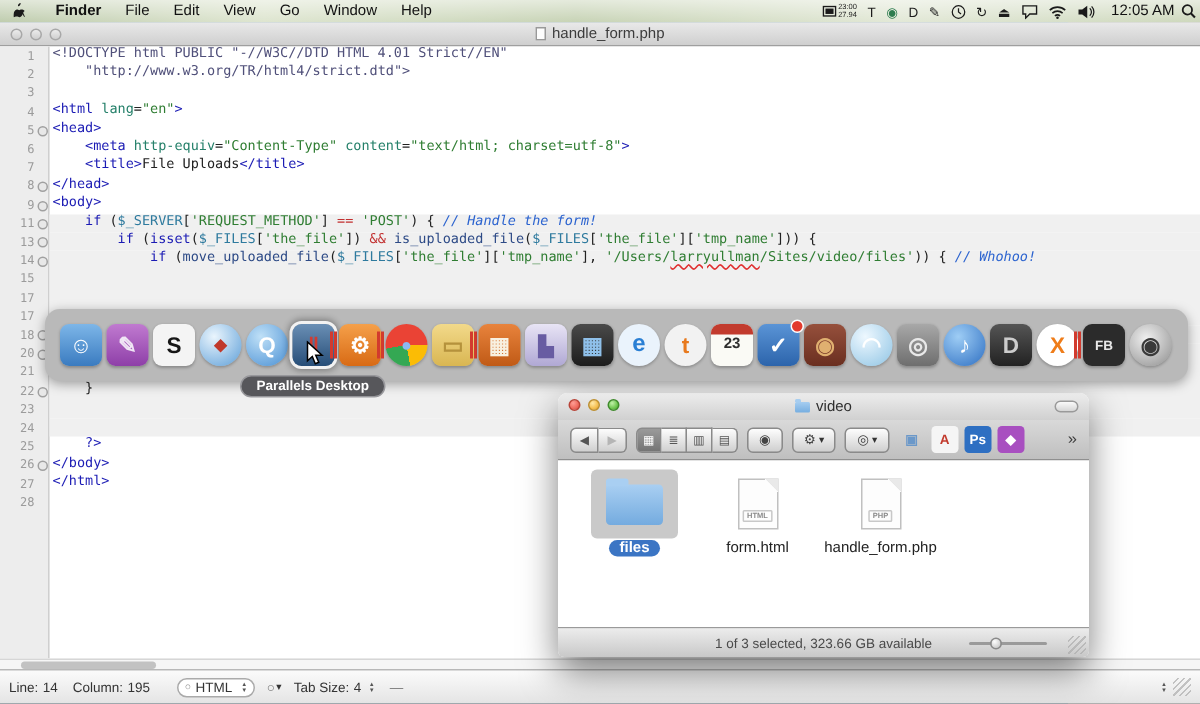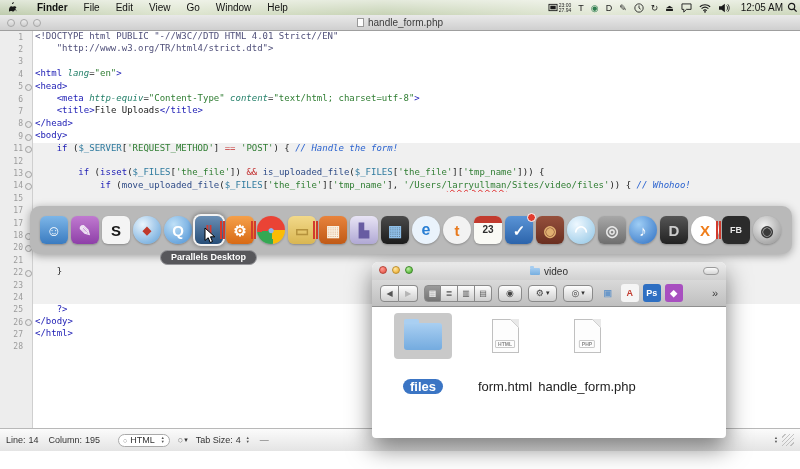--- a/index.html
+++ b/index.html
@@ -34,31 +34,31 @@
   #code-area { position:absolute; left:0; top:16px; right:0; bottom:30px; background:#fff; overflow:hidden; }
   #code-area::before { content:''; position:absolute; left:0; top:0; bottom:0; width:32px; background:#ededed; border-right:1px solid #cfcfcf; }
   .crow { display:flex; height:12.4px; line-height:12.4px; position:relative; }
   .gut { flex:0 0 33px; display:flex; justify-content:flex-end; align-items:center; position:relative; z-index:1; }
   .ln { font:8px "DejaVu Sans Mono", monospace; color:#9b9b9b; }
   .fd { width:10px; height:100%; position:relative; }
   .fd.on::after { content:''; position:absolute; left:2px; top:3.5px; width:5px; height:5px; border-radius:50%;
     background:#e8e8e8; border:1px solid #a0a0a0; }
   .cl { flex:1; white-space:pre; tab-size:4; font:9px "DejaVu Sans Mono", monospace; color:#222; padding-left:2px; }
   .cl.php { background:#f0f0f0; }
-  .sg-d { color:#50507a; } .sg-t { color:#1b1bb4; } .sg-a { color:#25806a; font-style:italic; }
+  .sg-d { color:#50507a; } .sg-t { color:#1b1bb4; } .sg-a { color:#25806a; }
   .sg-s { color:#2f7d32; } .sg-k { color:#1b1bb4; } .sg-v { color:#2e7a9e; }
   .sg-o { color:#c23030; } .sg-c { color:#2b63cf; font-style:italic; } .sg-f { color:#2d4a86; } .sg-p { color:#222; }
   .sg-m { color:#2f7d32; text-decoration:underline wavy #e03030 1px; text-underline-offset:1px; }
 
   
   #hscroll { position:absolute; left:0; right:0; bottom:23px; height:7px; background:#f6f6f6; border-top:1px solid #d6d6d6; }
   #hscroll .thumb { position:absolute; left:14px; top:1px; width:90px; height:5px; background:#c2c2c2; border-radius:3px; }
 
   
-  #editor-statusbar { position:absolute; left:0; right:0; bottom:18px; height:23px;
+  #editor-statusbar { position:absolute; left:0; right:0; bottom:0; height:23px;
     background:linear-gradient(180deg,#fbfbfb,#e4e4e4); border-top:1px solid #b8b8b8;
     display:flex; align-items:center; font-size:9px; color:#333; padding:0 6px; }
   #editor-statusbar .lbl { margin-right:3px; color:#333; }
   #editor-statusbar .val { margin-right:10px; }
   .pill { display:inline-flex; align-items:center; border:1px solid #aaa; border-radius:9px; background:#fff;
     height:13px; padding:0 4px; margin:0 8px; gap:3px; }
   .pill .bullet { font-size:7px; color:#888; }
   .stepper { display:inline-flex; flex-direction:column; font-size:4px; line-height:4px; color:#555; margin-left:3px; }
   .circle-btn { display:inline-flex; align-items:center; gap:1px; color:#777; margin-right:8px; font-size:9px; }
   #sb-right { margin-left:auto; display:flex; align-items:center; gap:4px; }
@@ -117,21 +117,21 @@
   .fitem { display:flex; flex-direction:column; align-items:center; width:82px; }
   .fico-wrap { height:46px; width:58px; display:flex; align-items:center; justify-content:center; border-radius:4px; margin-top:2px; }
   .fico-wrap.sel { background:#c9c9c9; }
   .ffolder { width:38px; height:27px; background:linear-gradient(180deg,#a9cff2,#74abdf); border-radius:2px 3px 3px 3px; position:relative; }
   .ffolder::before { content:''; position:absolute; top:-4px; left:0; width:15px; height:5px; background:#a9cff2; border-radius:2px 2px 0 0; }
   .fdoc { width:27px; height:34px; background:#fdfdfd; border:1px solid #c0c0c0; position:relative; }
   .ffold { position:absolute; top:-1px; right:-1px; width:9px; height:9px;
     background:linear-gradient(225deg,#e9e9e9 48%,#cfcfcf 50%,#fdfdfd 52%); }
   .fbadge { position:absolute; bottom:4px; left:50%; transform:translateX(-50%);
     font-size:5px; font-weight:bold; color:#8a8a8a; border:1px solid #c8c8c8; padding:0 2px; border-radius:1px; white-space:nowrap; }
-  .flabel { font-size:13px; color:#222; margin-top:20px; padding:0 7px; border-radius:8px; white-space:nowrap; }
+  .flabel { font-size:10px; color:#222; margin-top:1px; padding:0 7px; border-radius:8px; white-space:nowrap; }
   .flabel.sel { background:#3b75c4; color:#fff; font-weight:bold; }
   #finder-statusbar { position:absolute; left:0; right:0; bottom:0; height:20px; border-radius:0 0 4px 4px;
     background:linear-gradient(180deg,#ececec,#c8c8c8); border-top:1px solid #9a9a9a;
     display:flex; align-items:center; justify-content:center; font-size:9px; color:#4a4a4a; }
   #f-slider { position:absolute; right:28px; top:9px; width:52px; height:2px; background:#9a9a9a; border-radius:1px; }
   #f-slider .knob { position:absolute; left:14px; top:-3px; width:8px; height:8px; border-radius:50%;
     background:radial-gradient(circle at 35% 30%,#fdfdfd,#bdbdbd); border:1px solid #8a8a8a; }
   #finder .grip { position:absolute; right:2px; bottom:2px; }
 </style>
 </head>
@@ -275,27 +275,20 @@
         </div>
         <div class="crow">
           <span class="gut">
             <span class="ln">11</span>
             <span class="fd on"></span>
           </span>
           <span class="cl php"><span class="sg-p">	</span><span class="sg-k">if</span><span class="sg-p"> (</span><span class="sg-v">$_SERVER</span><span class="sg-p">[</span><span class="sg-s">'REQUEST_METHOD'</span><span class="sg-p">] </span><span class="sg-o">==</span><span class="sg-p"> </span><span class="sg-s">'POST'</span><span class="sg-p">) { </span><span class="sg-c">// Handle the form!</span></span>
         </div>
         <div class="crow">
           <span class="gut">
-            <span class="ln">12</span>
-            <span class="fd"></span>
-          </span>
-          <span class="cl php"></span>
-        </div>
-        <div class="crow">
-          <span class="gut">
             <span class="ln">13</span>
             <span class="fd on"></span>
           </span>
           <span class="cl php"><span class="sg-p">		</span><span class="sg-k">if</span><span class="sg-p"> (</span><span class="sg-k">isset</span><span class="sg-p">(</span><span class="sg-v">$_FILES</span><span class="sg-p">[</span><span class="sg-s">'the_file'</span><span class="sg-p">]) </span><span class="sg-o">&amp;&amp;</span><span class="sg-p"> </span><span class="sg-f">is_uploaded_file</span><span class="sg-p">(</span><span class="sg-v">$_FILES</span><span class="sg-p">[</span><span class="sg-s">'the_file'</span><span class="sg-p">][</span><span class="sg-s">'tmp_name'</span><span class="sg-p">])) {</span></span>
         </div>
         <div class="crow">
           <span class="gut">
             <span class="ln">14</span>
             <span class="fd on"></span>
           </span>
@@ -632,15 +625,22 @@
           <div class="fico-wrap">
             <div class="fdoc">
               <span class="ffold"></span>
               <span class="fbadge">PHP</span>
             </div>
           </div>
           <span class="flabel">handle_form.php</span>
         </div>
       </div>
 
+    <div id="finder-statusbar">
+      <span>1 of 3 selected, 323.66 GB available</span>
+      <span id="f-slider">
+          <span class="knob"></span>
+        </span>
+      <span class="grip"></span>
+    </div>
   </div>
 
 </div>
 
 </body></html>

